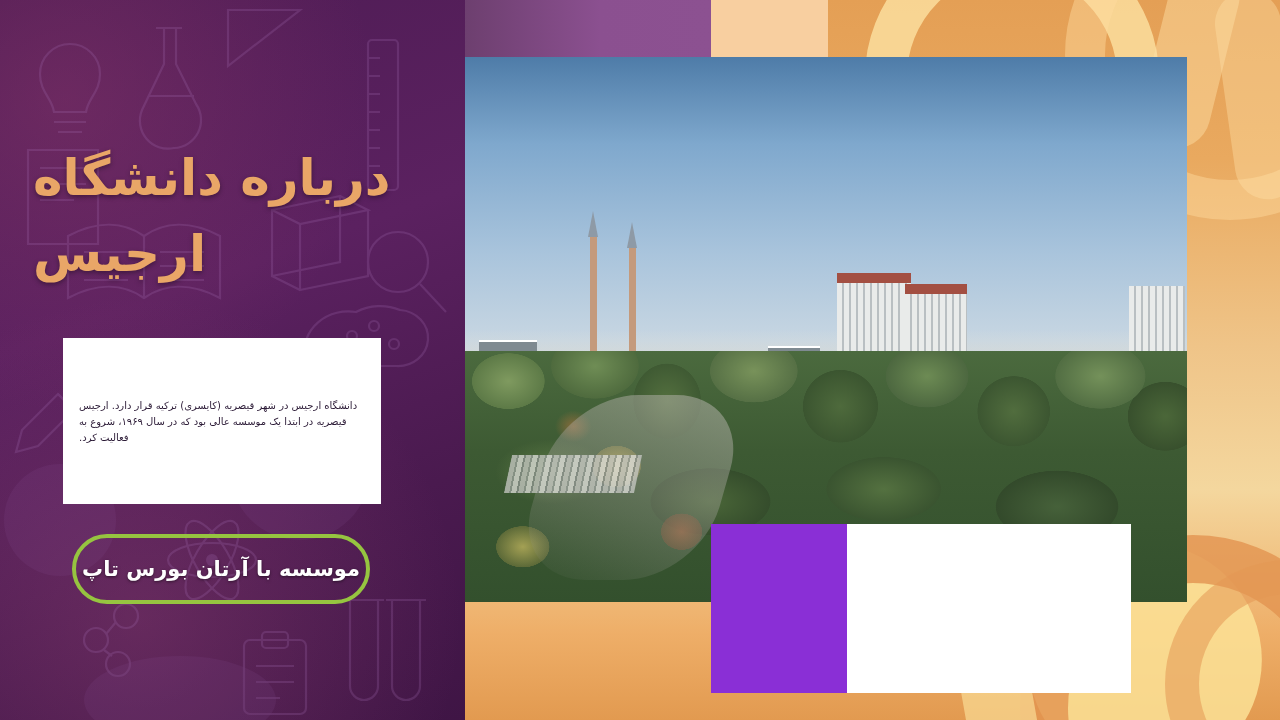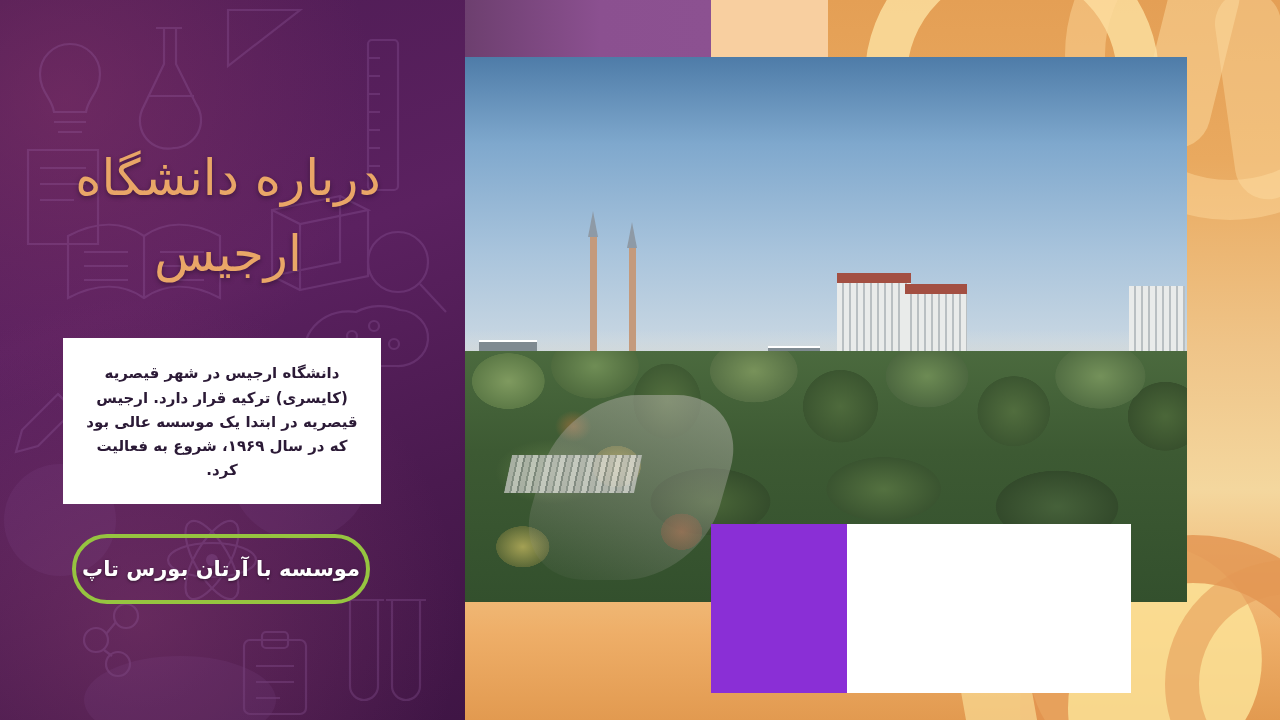--- a/index.html
+++ b/index.html
@@ -158,33 +158,33 @@
       radial-gradient(circle at 14% 14%,rgba(150,60,110,.38) 0%,rgba(150,60,110,0) 42%),
       radial-gradient(circle at 30% 86%,rgba(170,80,130,.30) 0%,rgba(170,80,130,0) 46%),
       linear-gradient(160deg,#4e1c54 0%,#5b2160 40%,#4a1a4f 72%,#3f1545 100%);
     overflow:hidden;
   }
   .doodles{position:absolute;inset:0;opacity:.45;}
   .doodles svg{width:100%;height:100%;display:block;}
 
   .title{
     position:absolute;right:42px;top:140px;width:390px;
-    color:#e9a667;font-size:50px;line-height:1.52;font-weight:normal;
-    text-align:center;direction:rtl;letter-spacing:-.5px;
+    color:#e9a667;font-size:50px;line-height:1.52;font-weight:bold;
+    text-align:left;direction:rtl;letter-spacing:-.5px;
     text-shadow:0 2px 5px rgba(0,0,0,.35);
   }
 
   .textcard{
     position:absolute;left:63px;top:338px;width:318px;height:166px;
     background:#ffffff;box-sizing:border-box;
     padding:10px 16px 8px 16px;display:flex;align-items:center;
   }
   .textcard p{
-    margin:0;color:#2b1a36;direction:rtl;text-align:center;
-    font-size:15px;line-height:1.62;font-weight:700;width:100%;
+    margin:0;color:#2b1a36;direction:rtl;text-align:left;
+    font-size:10px;line-height:1.62;font-weight:400;width:100%;
   }
 
   .cta{
     position:absolute;left:72px;top:534px;width:298px;height:70px;
     border:4px solid #96c440;border-radius:38px;box-sizing:border-box;
     display:flex;align-items:center;justify-content:center;
     background:transparent;cursor:pointer;
   }
   .cta span{
     color:#ffffff;font-size:21px;font-weight:bold;direction:rtl;

